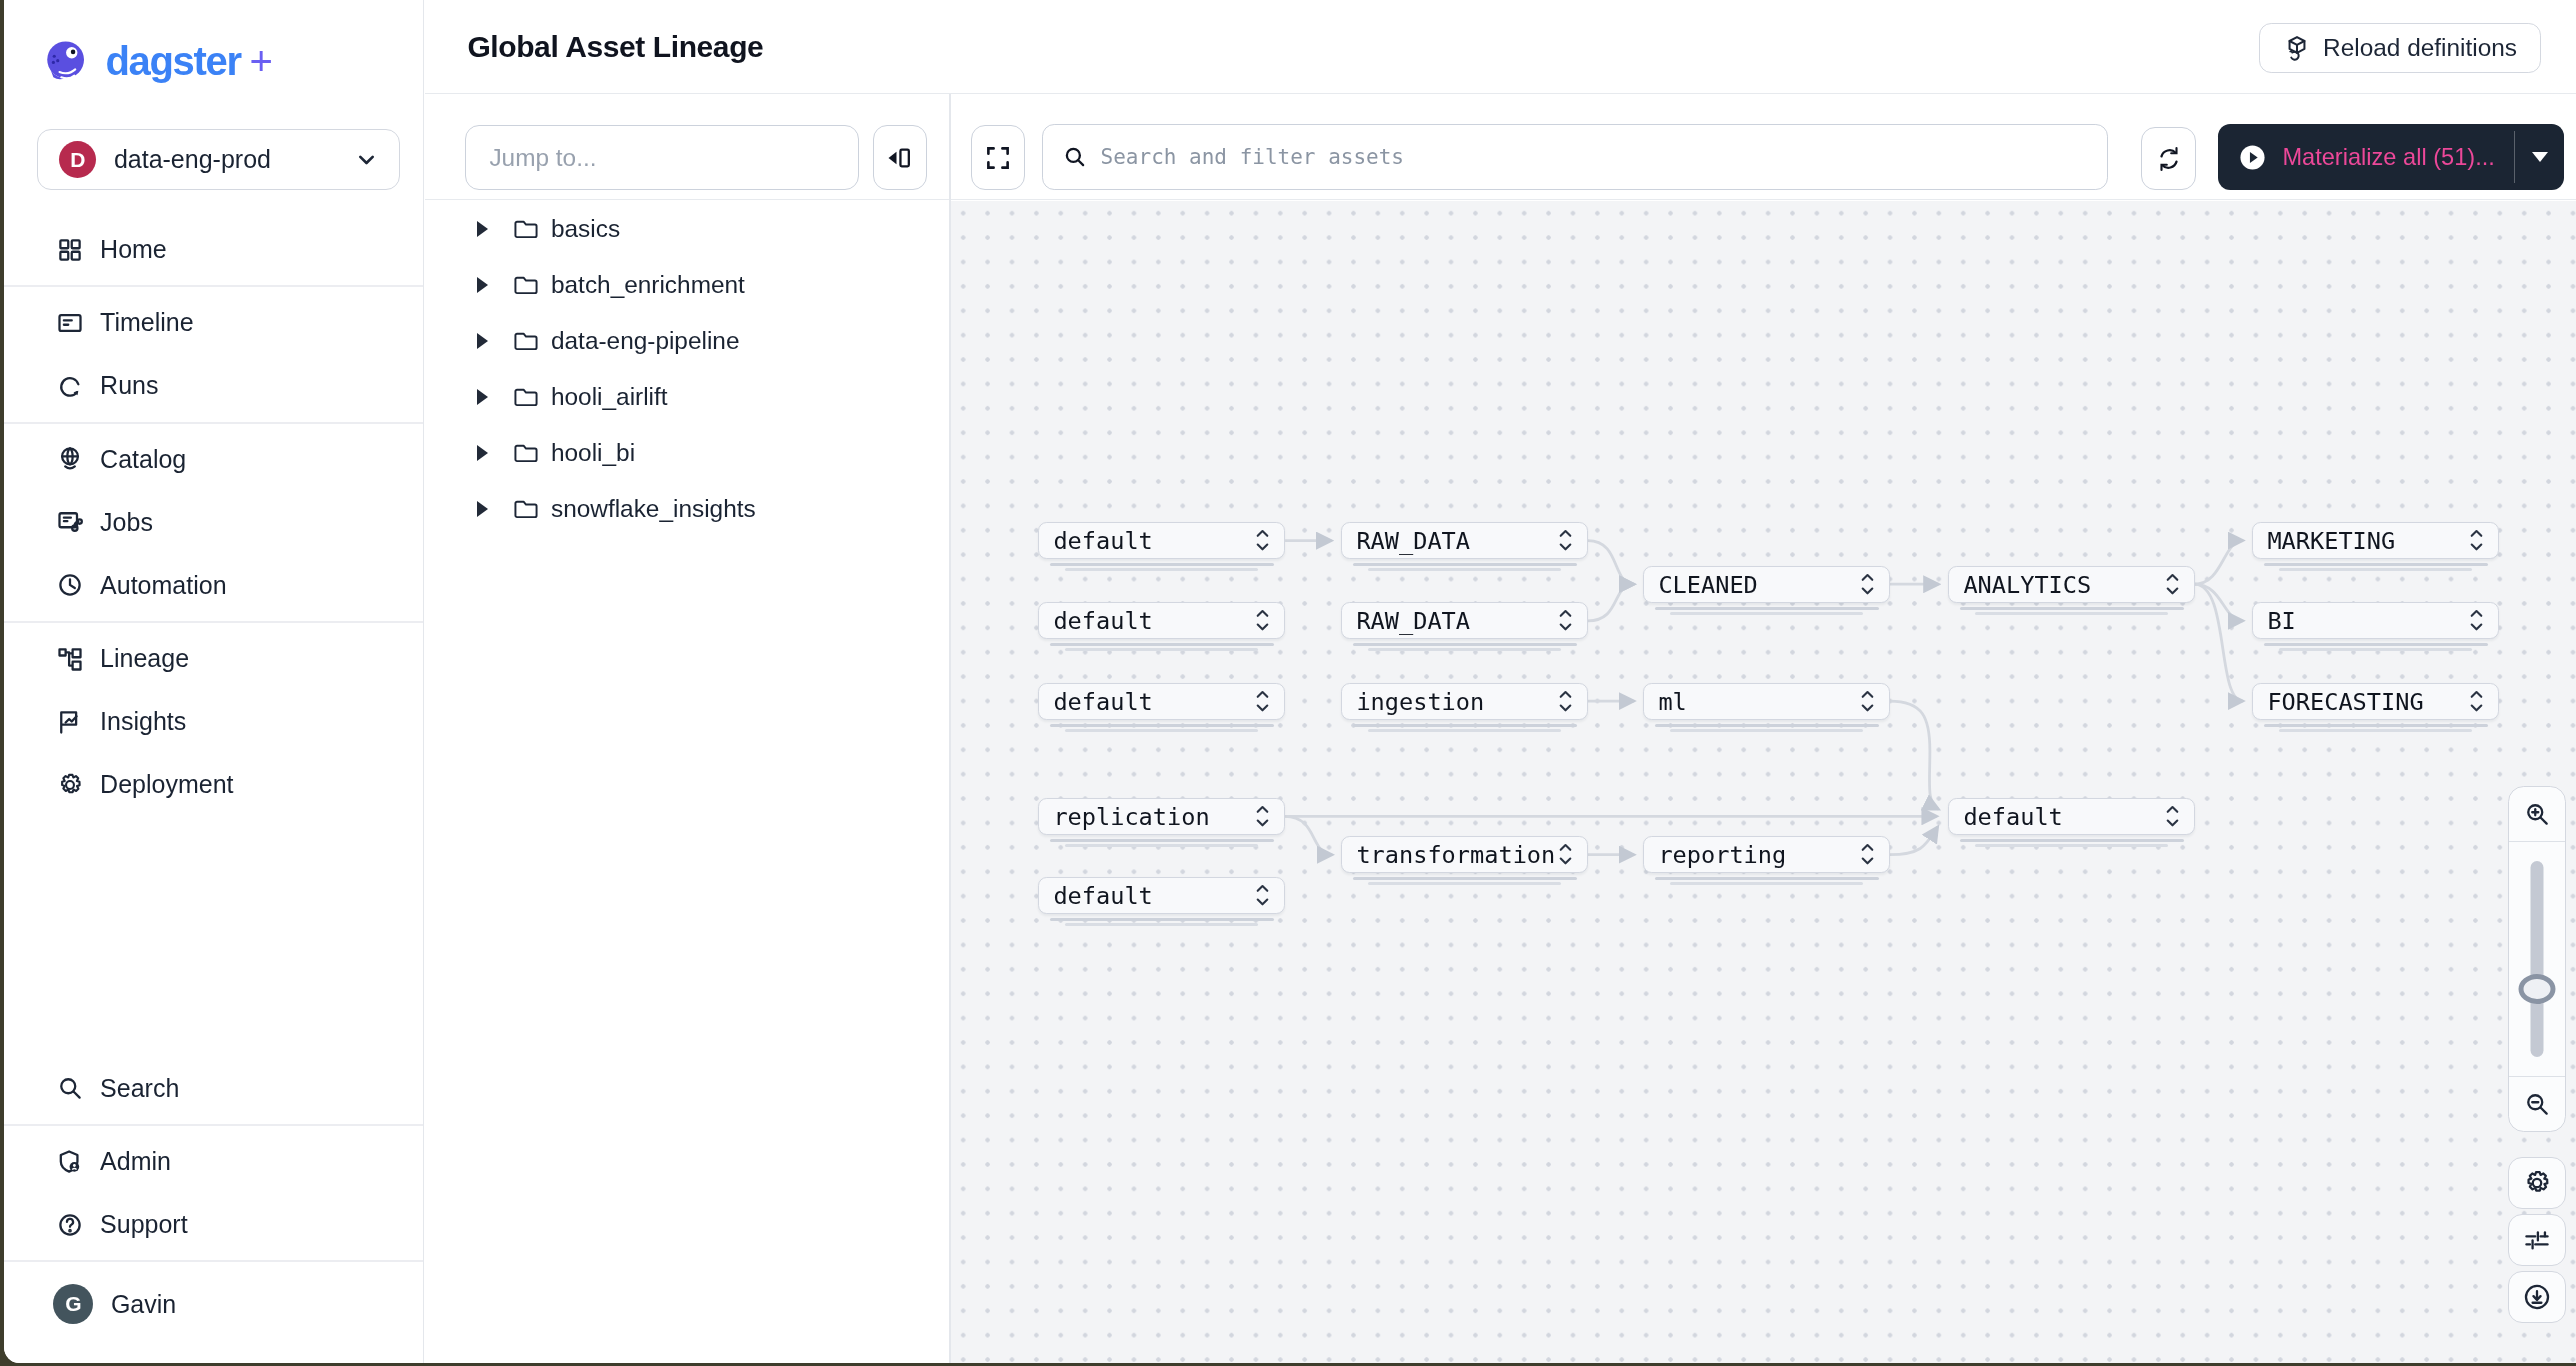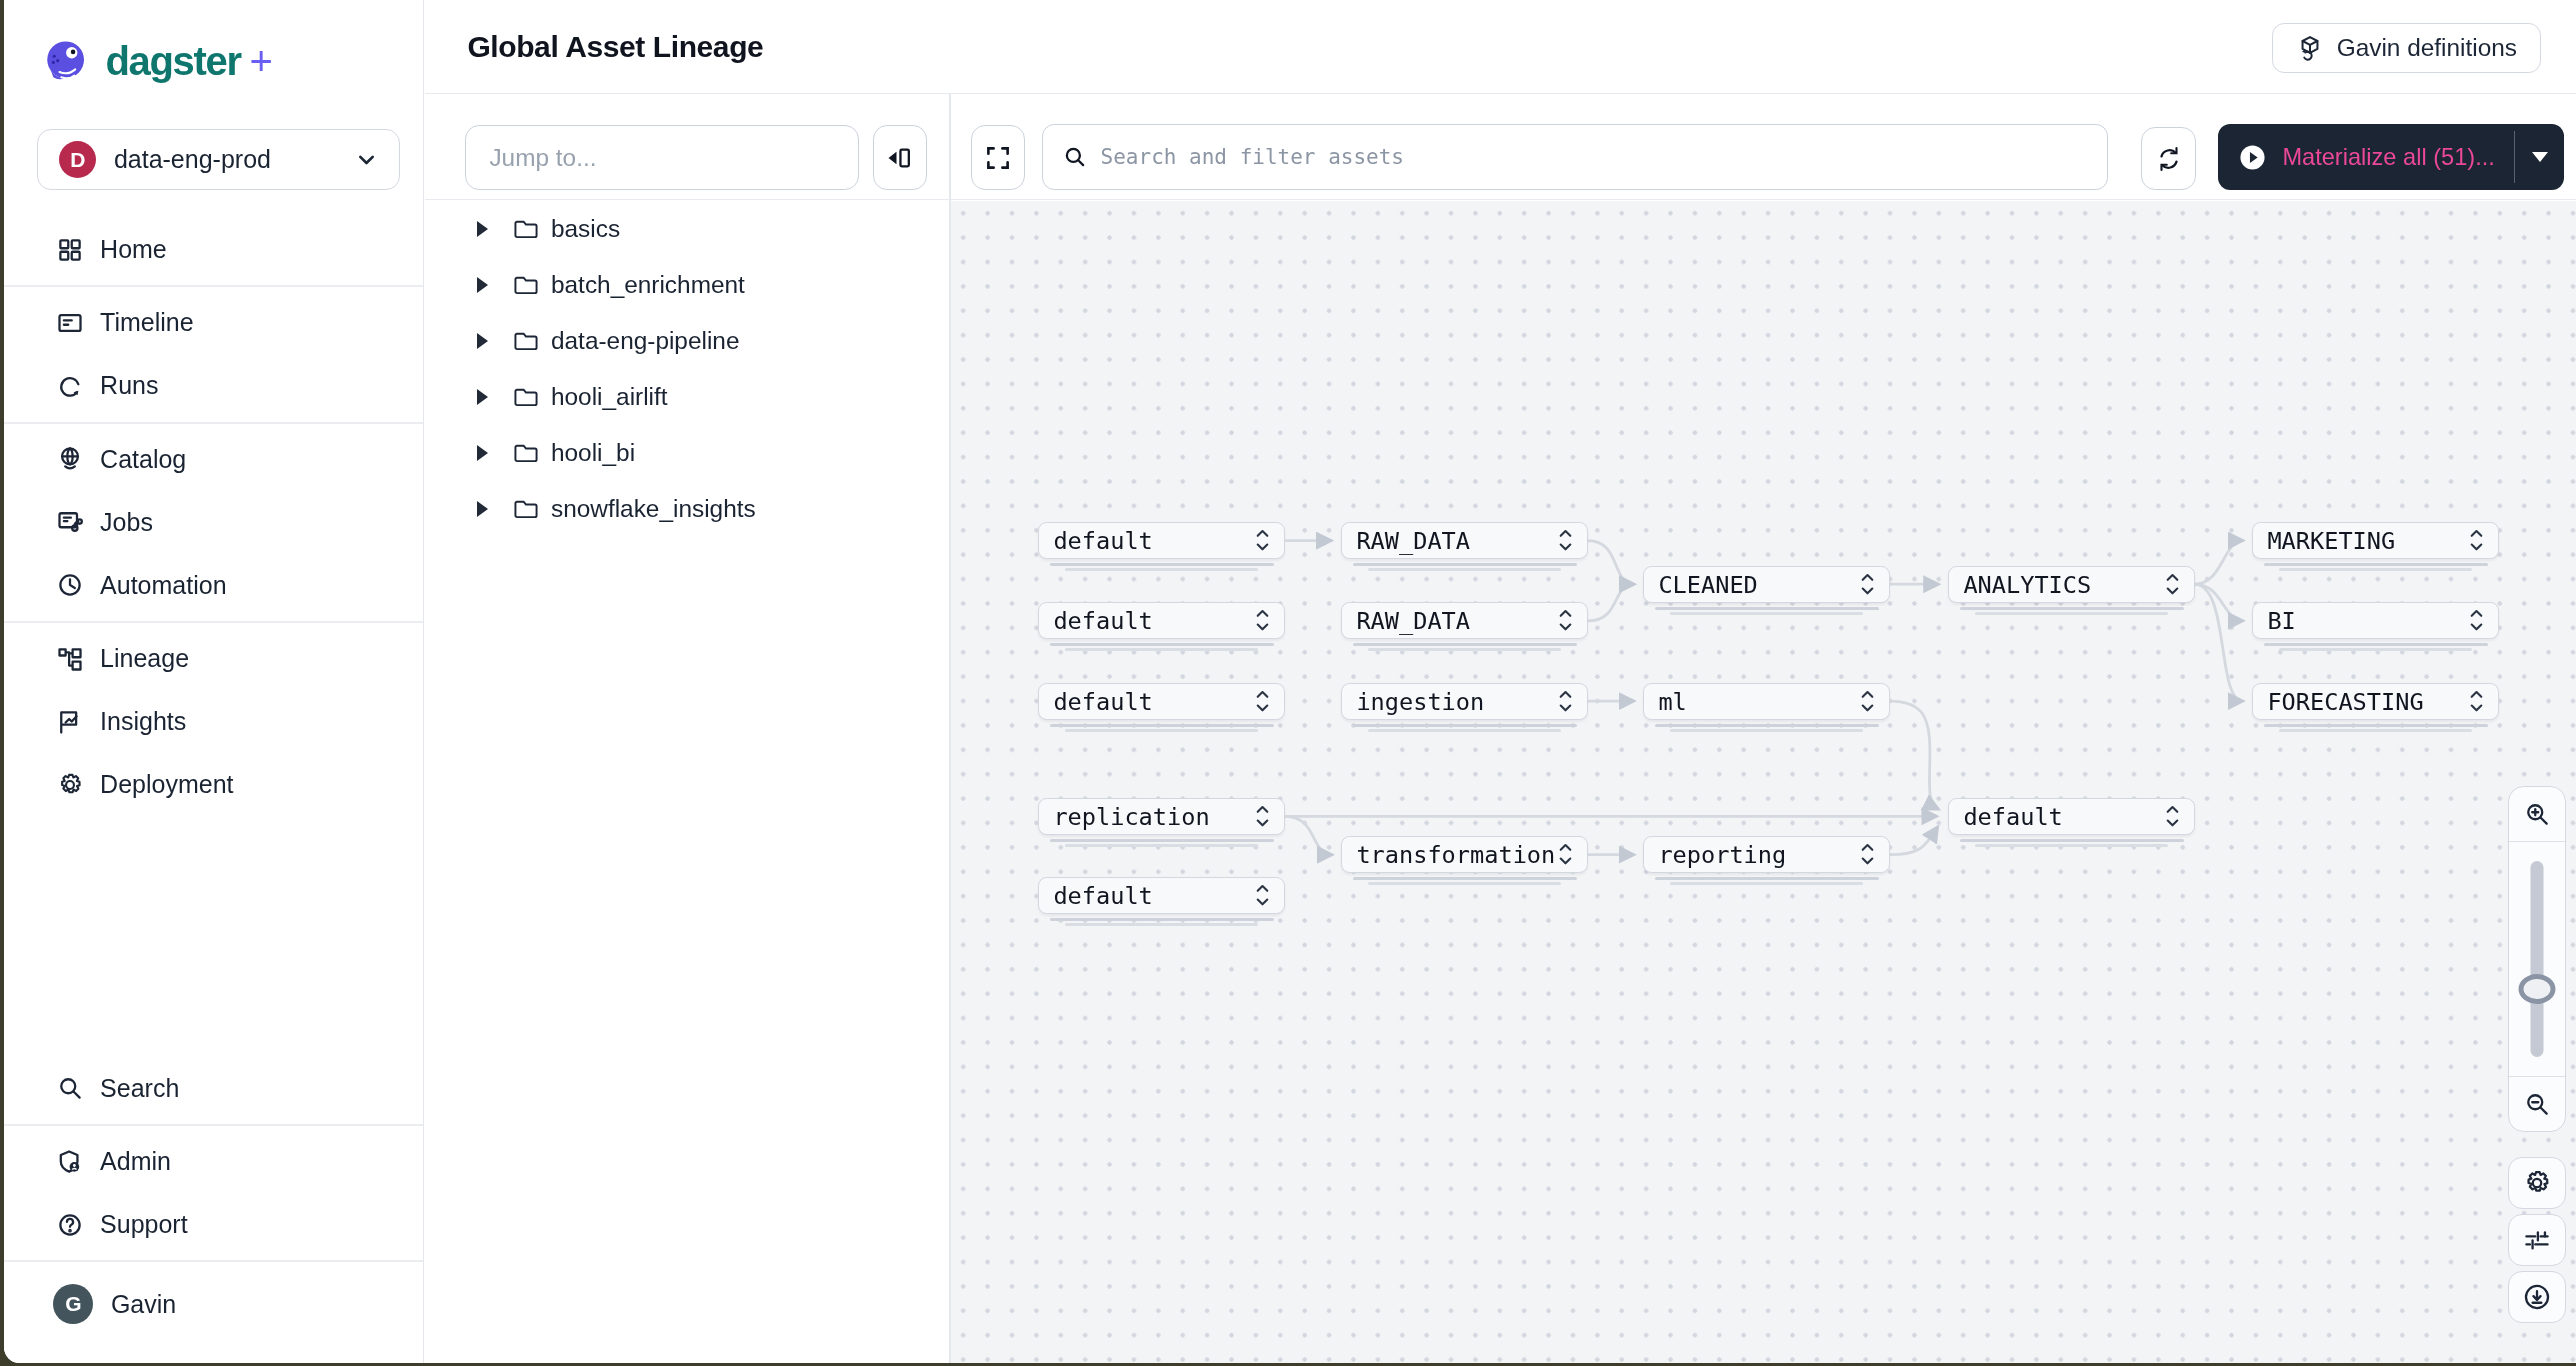--- a/index.html
+++ b/index.html
@@ -2,21 +2,21 @@
 <html style="font-size:14px"><head>
 <meta charset="utf-8">
 <style>
   * { margin:0; padding:0; box-sizing:border-box; }
   html,body { width:2576px; height:1367px; background:#3e3d2c; font-family:"Liberation Sans", sans-serif; overflow:hidden; }
   .app { position:absolute; left:4.4px; top:0; right:0; bottom:3.5px; background:#ffffff; border-bottom-left-radius:15.7px; overflow:hidden; color:#1a2332; }
 
   
   .sidebar { position:absolute; left:0; top:0; bottom:0; width:420px; background:#ffffff; border-right:1.7px solid #e4e7ec; }
   .logo-row { position:absolute; left:38px; top:37px; display:flex; align-items:center; }
-  .logo-text { font-size:40px; font-weight:600; letter-spacing:-1.3px; color:#0f766e; margin-left:14px; }
+  .logo-text { font-size:40px; font-weight:600; letter-spacing:-1.3px; color:#3b82f6; margin-left:14px; }
   .logo-plus { font-size:40px; font-weight:500; color:#6a5ff2; margin-left:8.7px; }
   .deploy-pill { position:absolute; left:33px; top:129px; width:363px; height:61px; border:1.7px solid #d4d8e0; border-radius:14px; display:flex; align-items:center; padding:0 21px; cursor:pointer; background:#fff; }
   .deploy-avatar { width:37px; height:37px; border-radius:50%; background:#b72a4e; color:#fff; font-size:21px; font-weight:700; display:flex; align-items:center; justify-content:center; }
   .deploy-name { font-size:25px; margin-left:17.5px; flex:1; }
   .nav { position:absolute; left:0; top:218px; right:0; }
   .nav-item { height:63px; display:flex; align-items:center; padding-left:52px; gap:15.7px; cursor:pointer; font-size:25px; }
   .nav-divider { height:1.7px; background:#ecedf1; margin:4.4px 0; }
   .bottom-nav { position:absolute; left:0; right:0; bottom:21px; }
   .icon32 { width:28px; height:28px; flex:0 0 28px; color:#1d2636; }
   .user-row { height:75px; display:flex; align-items:center; padding-left:49px; gap:17.5px; cursor:pointer; font-size:25px; }
@@ -220,21 +220,21 @@
 
     <div class="header">
       <div class="page-title">Global Asset Lineage</div>
       <div class="reload-btn">
         <svg width="28" height="28" viewBox="0 0 32 32" fill="none" stroke="#1d2636" stroke-width="2.3" stroke-linecap="round" stroke-linejoin="round">
             <path d="M16 3.5 l8.5 4.5 v9 L16 21.5 l-8.5 -4.5 v-9 z"></path>
             <path d="M16 12.5 v9 M7.5 8 l8.5 4.5 8.5 -4.5"></path>
             <path d="M9.5 27 a4.5 4.5 0 1 0 1.2 -5.8"></path>
             <path d="M10 17.5 l0.8 4 -4 -0.8 z" fill="#1d2636" stroke="none"></path>
           </svg>
-        <span>Gavin definitions</span>
+        <span>Reload definitions</span>
       </div>
     </div>
 
     <div class="toolbar">
       <input class="jump-input" type="text" placeholder="Jump to..." style="">
       <div class="sq-btn collapse-btn">
         <svg width="30" height="30" viewBox="0 0 34 34">
             <path d="M13 10 v14 l-9 -7 z" fill="#101522"></path>
             <rect x="17.5" y="7.5" width="9.5" height="19" rx="1.5" fill="none" stroke="#101522" stroke-width="2.6"></rect>
           </svg>

